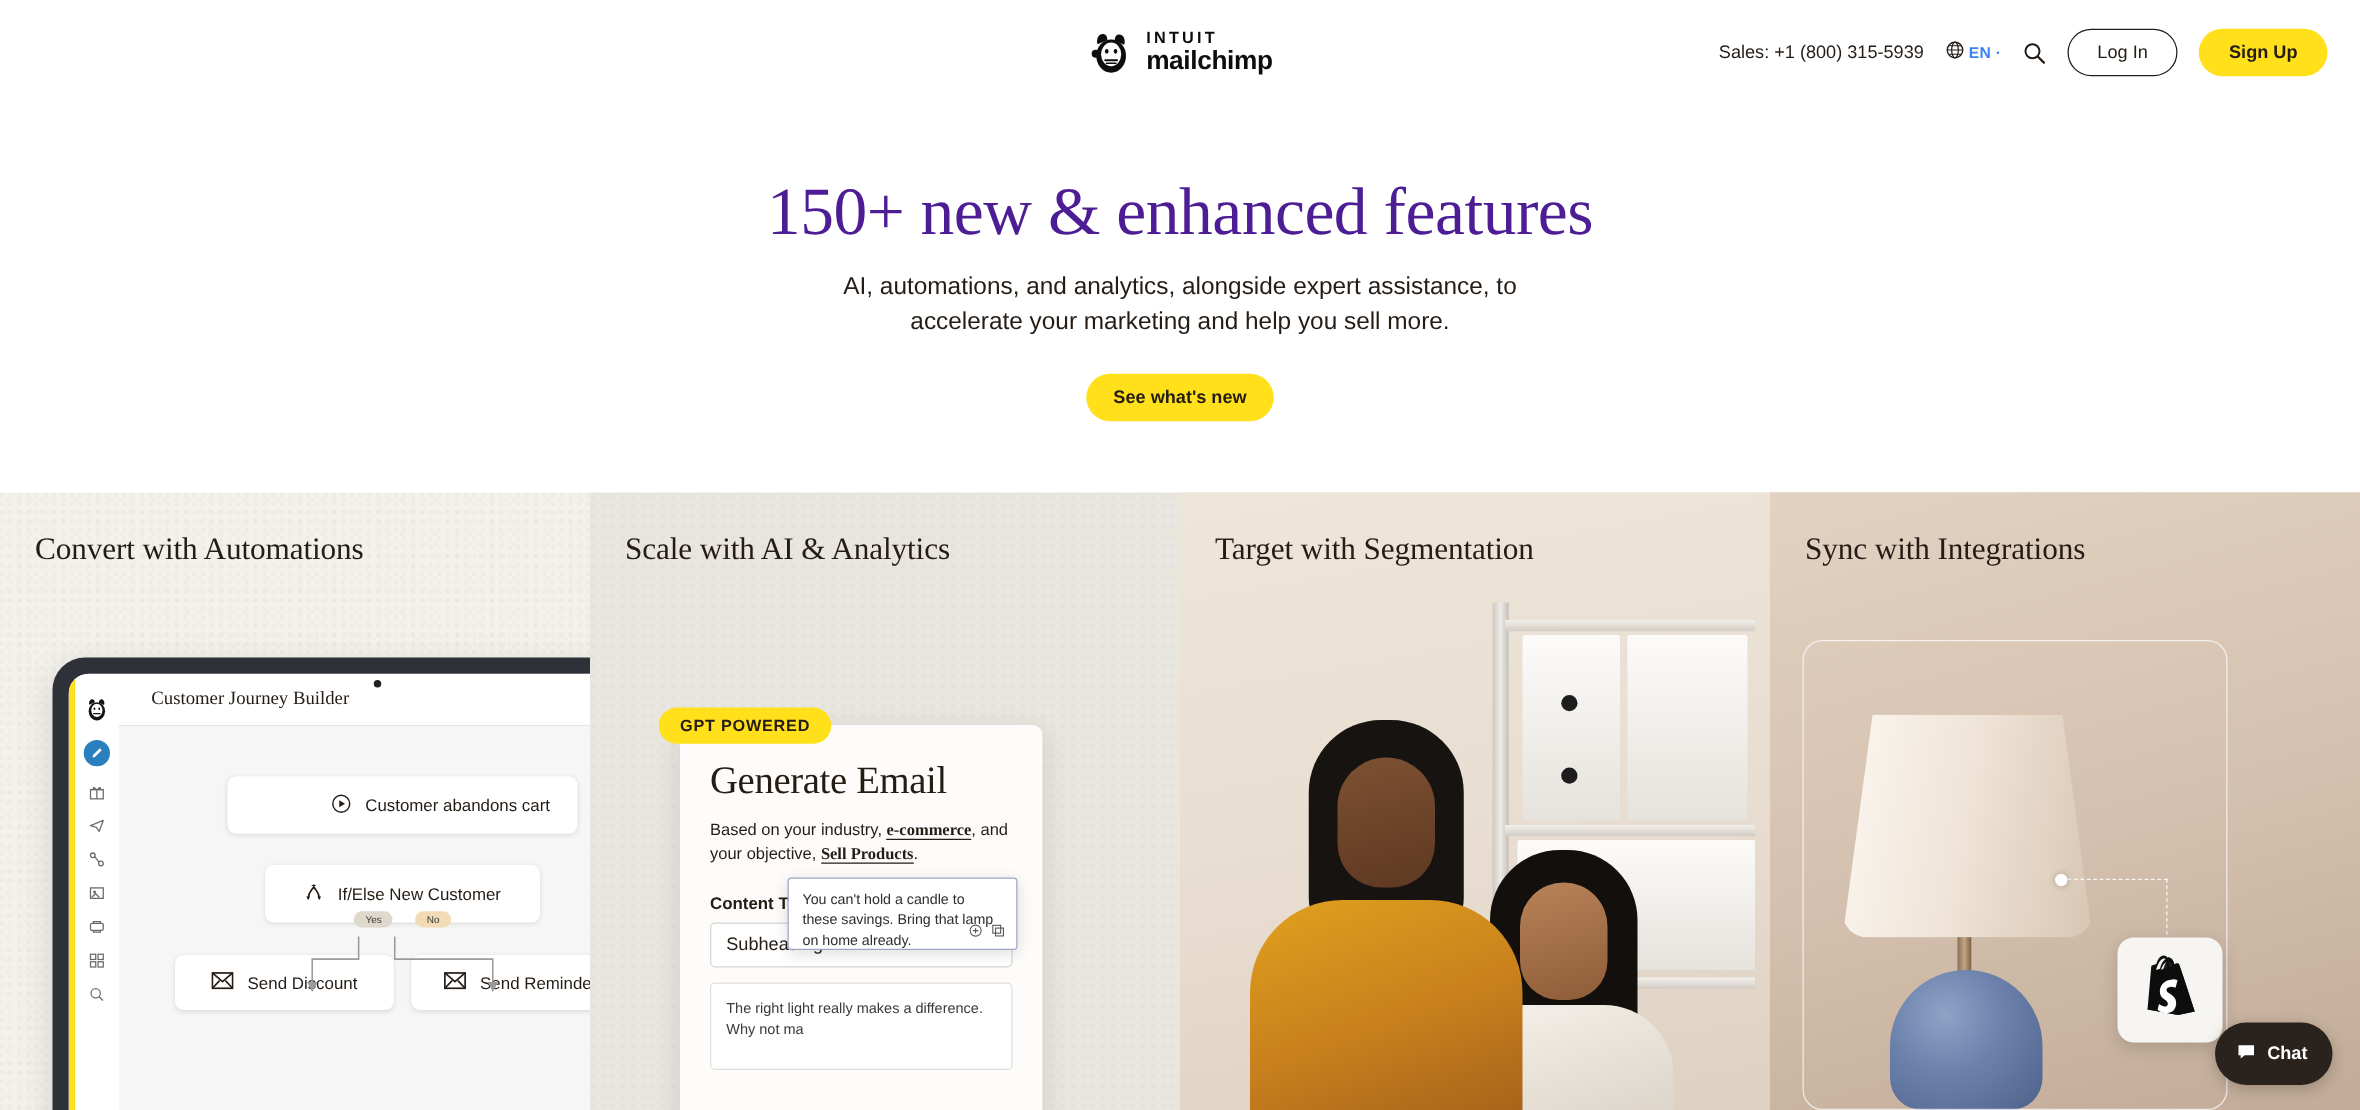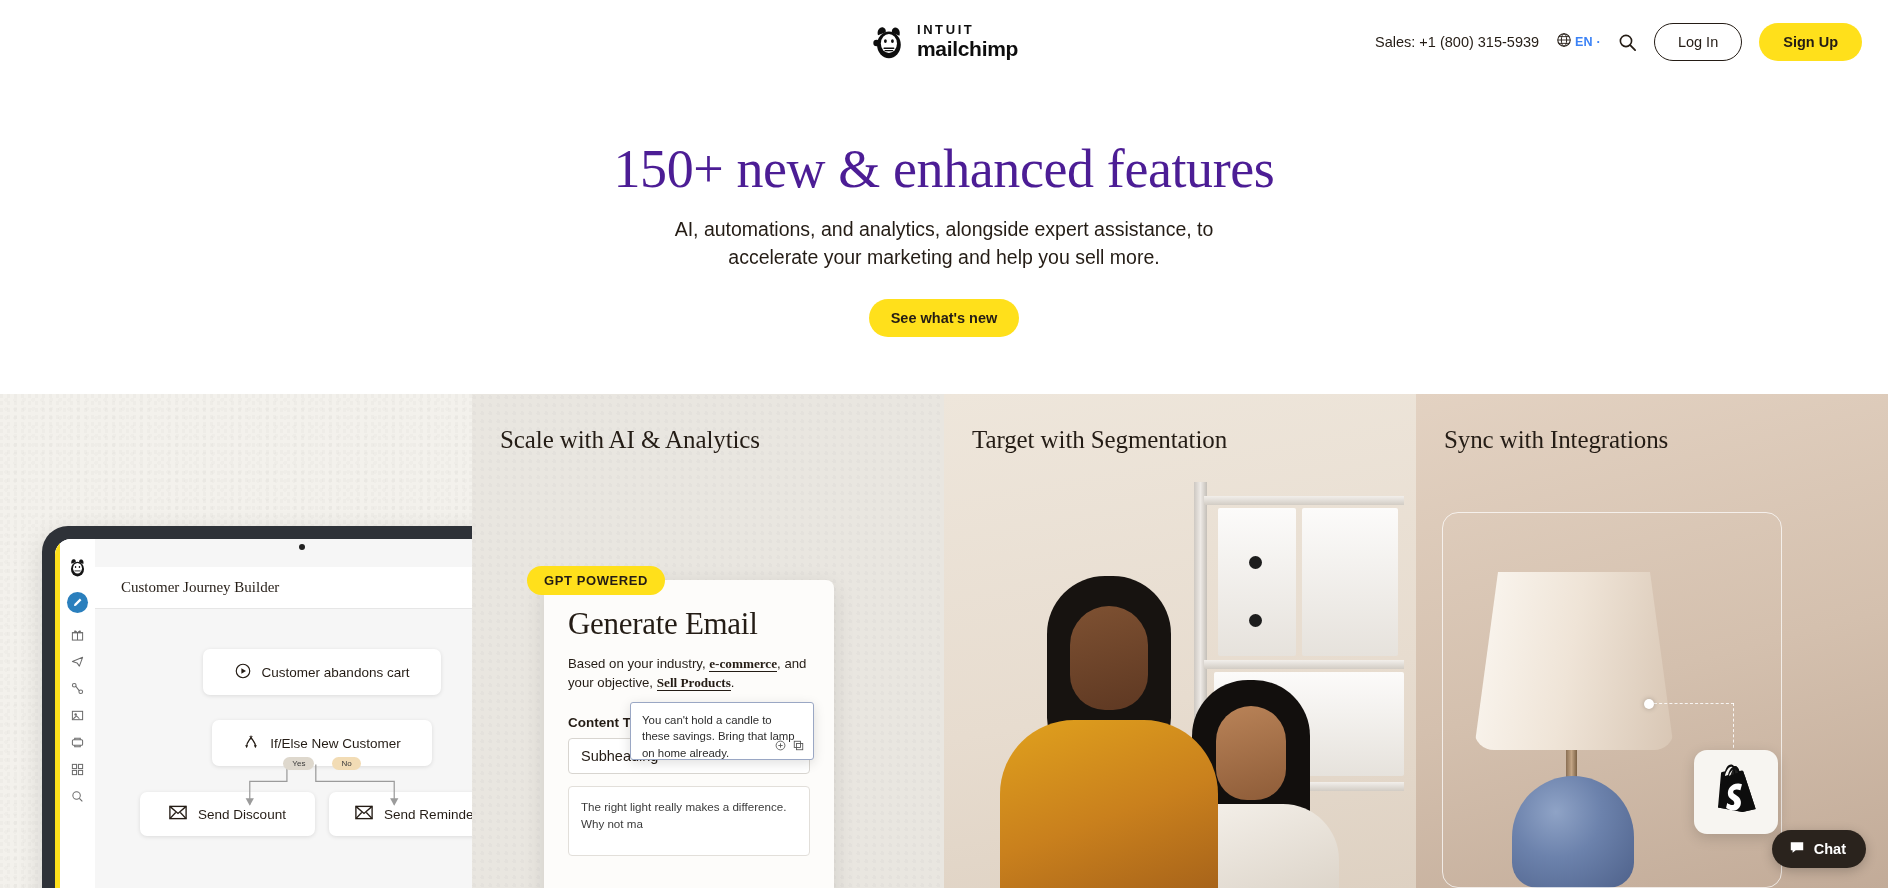--- a/index.html
+++ b/index.html
@@ -201,21 +201,20 @@
     display: flex; align-items: center; justify-content: center;
   }
   .cjb-ico { width: 13px; height: 13px; opacity: .72; }
   .cjb-main { flex: 1; display: flex; flex-direction: column; }
   .cjb-head {
     height: 42px;
     border-bottom: 1px solid #e6e6e6;
     display: flex; align-items: center;
     padding-left: 26px;
     background: #fff;
-    margin-top: 28px;
   }
   .cjb-head-title {
     font-family: "Liberation Serif", serif;
     font-size: 15px; color: #241c15;
   }
   .cjb-canvas {
     flex: 1; position: relative;
     padding-top: 40px;
     display: flex; flex-direction: column; align-items: center;
   }
@@ -224,21 +223,21 @@
     border-radius: 7px;
     box-shadow: 0 1px 4px rgba(0,0,0,.11);
     display: flex; align-items: center;
     gap: 11px;
     padding: 0 22px;
     height: 46px;
     font-size: 13.5px;
     color: #241c15;
     white-space: nowrap;
   }
-  .cjb-card.w1 { width: 238px; justify-content: center; }
+  .cjb-card.w1 { width: 280px; justify-content: flex-end; }
   .cjb-card.w2 { width: 220px; justify-content: center; margin-top: 25px; }
   .cjb-branch-labels {
     display: flex; gap: 18px;
     margin-top: -9px; z-index: 3;
   }
   .chip {
     font-size: 8px; border-radius: 9px;
     padding: 2px 9px; color: #3a3a3a;
   }
   .chip-yes { background: #ded8cd; }
@@ -470,21 +469,21 @@
     width: 84px; height: 84px;
     background: #f7f5f1;
     border-radius: 13px;
     box-shadow: 0 4px 14px rgba(0,0,0,.15);
     display: flex; align-items: center; justify-content: center;
     z-index: 20;
   }
   .chat-pill {
     position: absolute;
     right: 22px; bottom: 20px;
-    height: 38px;
+    height: 50px;
     background: #2a231d;
     border-radius: 999px;
     display: flex; align-items: center;
     gap: 9px;
     padding: 0 20px 0 17px;
     cursor: pointer;
     z-index: 50;
     box-shadow: 0 3px 12px rgba(0,0,0,.22);
   }
   .chat-text { color: #fff; font-size: 14.5px; font-weight: 700; }
@@ -542,20 +541,21 @@
 
 <section class="hero">
   <h1 class="hero-title">150+ new &amp; enhanced features</h1>
   <p class="hero-sub">AI, automations, and analytics, alongside expert assistance, to accelerate your marketing and help you sell more.</p>
   <button class="btn-hero">See what's new</button>
 </section>
 
 <section class="panels">
 
   <div class="panel p1">
+    <div class="panel-title">Convert with Automations</div>
 
     <div class="tablet">
       <div class="tablet-screen">
         <span class="tablet-dot"></span>
 
         <div class="cjb-rail">
           <span class="cjb-freddie">
             <svg viewBox="0 0 40 40" width="21" height="21">
               <ellipse cx="20" cy="23" rx="12.5" ry="14" fill="#141414"></ellipse>
               <path d="M8.5 13c-1.5-5 1.5-9 5-8.5 2.5.4 3.5 3 3.2 5.2z" fill="#141414"></path>

